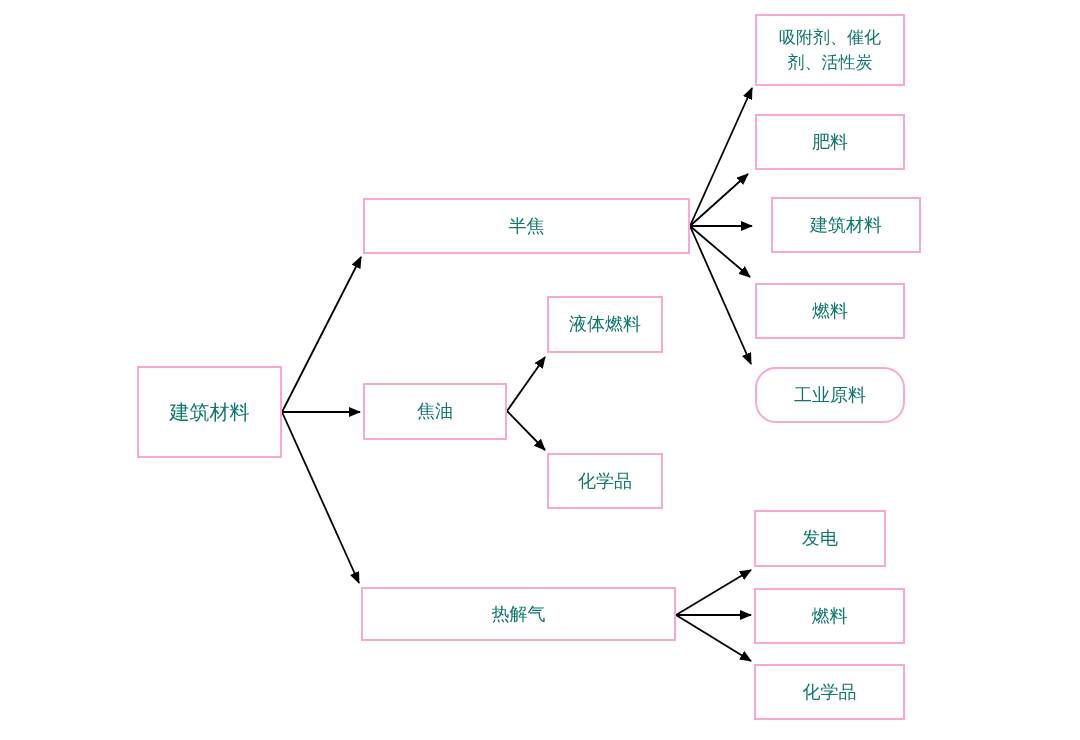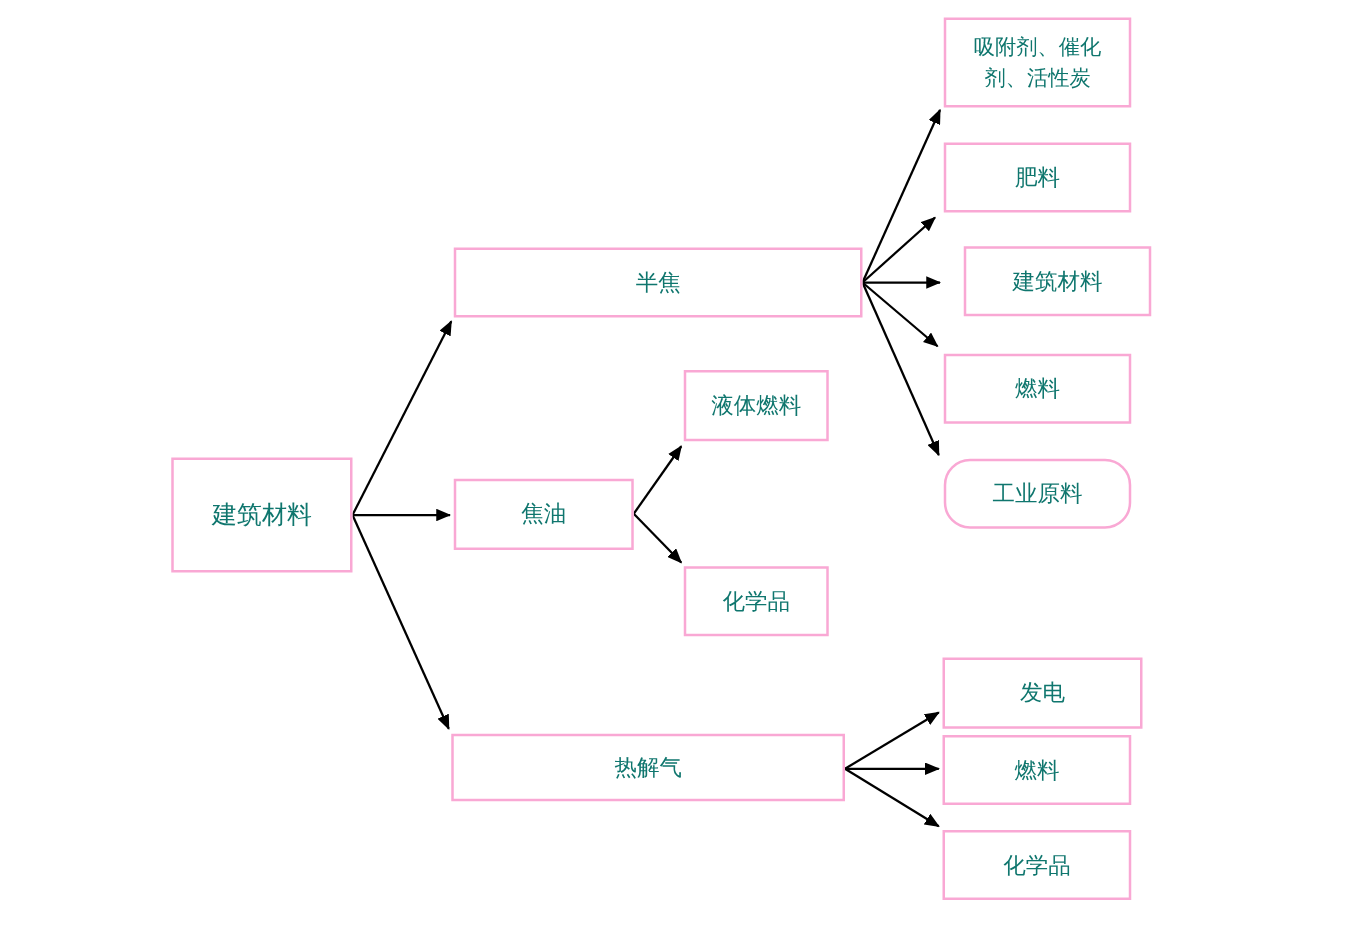--- a/index.html
+++ b/index.html
@@ -36,21 +36,21 @@
   #n-semicoke        { left:363px; top:198px; width:327px; height:56px; }
   #n-tar             { left:363px; top:383px; width:144px; height:57px; }
   #n-gas             { left:361px; top:587px; width:315px; height:54px; }
   #n-liquid-fuel     { left:547px; top:296px; width:116px; height:57px; }
   #n-tar-chemicals   { left:547px; top:453px; width:116px; height:56px; }
   #n-adsorbent       { left:755px; top:14px;  width:150px; height:72px; font-size:17px; }
   #n-fertilizer      { left:755px; top:114px; width:150px; height:56px; }
   #n-building        { left:755px; top:197px; width:150px; height:56px;margin-left:16px; }
   #n-semicoke-fuel   { left:755px; top:283px; width:150px; height:56px; }
   #n-industrial      { left:755px; top:367px; width:150px; height:56px;border-radius:21px; }
-  #n-power           { left:754px; top:510px; width:160px; height:57px;margin-top:16px; }
+  #n-power           { left:754px; top:510px; width:132px; height:57px; }
   #n-gas-fuel        { left:754px; top:588px; width:151px; height:56px; }
   #n-gas-chemicals   { left:754px; top:664px; width:151px; height:56px; }
 </style>
 </head>
 <body>
 
 <div class="stage">
 
   <svg class="edges" viewBox="0 0 1080 740" xmlns="http://www.w3.org/2000/svg">
     <defs>

